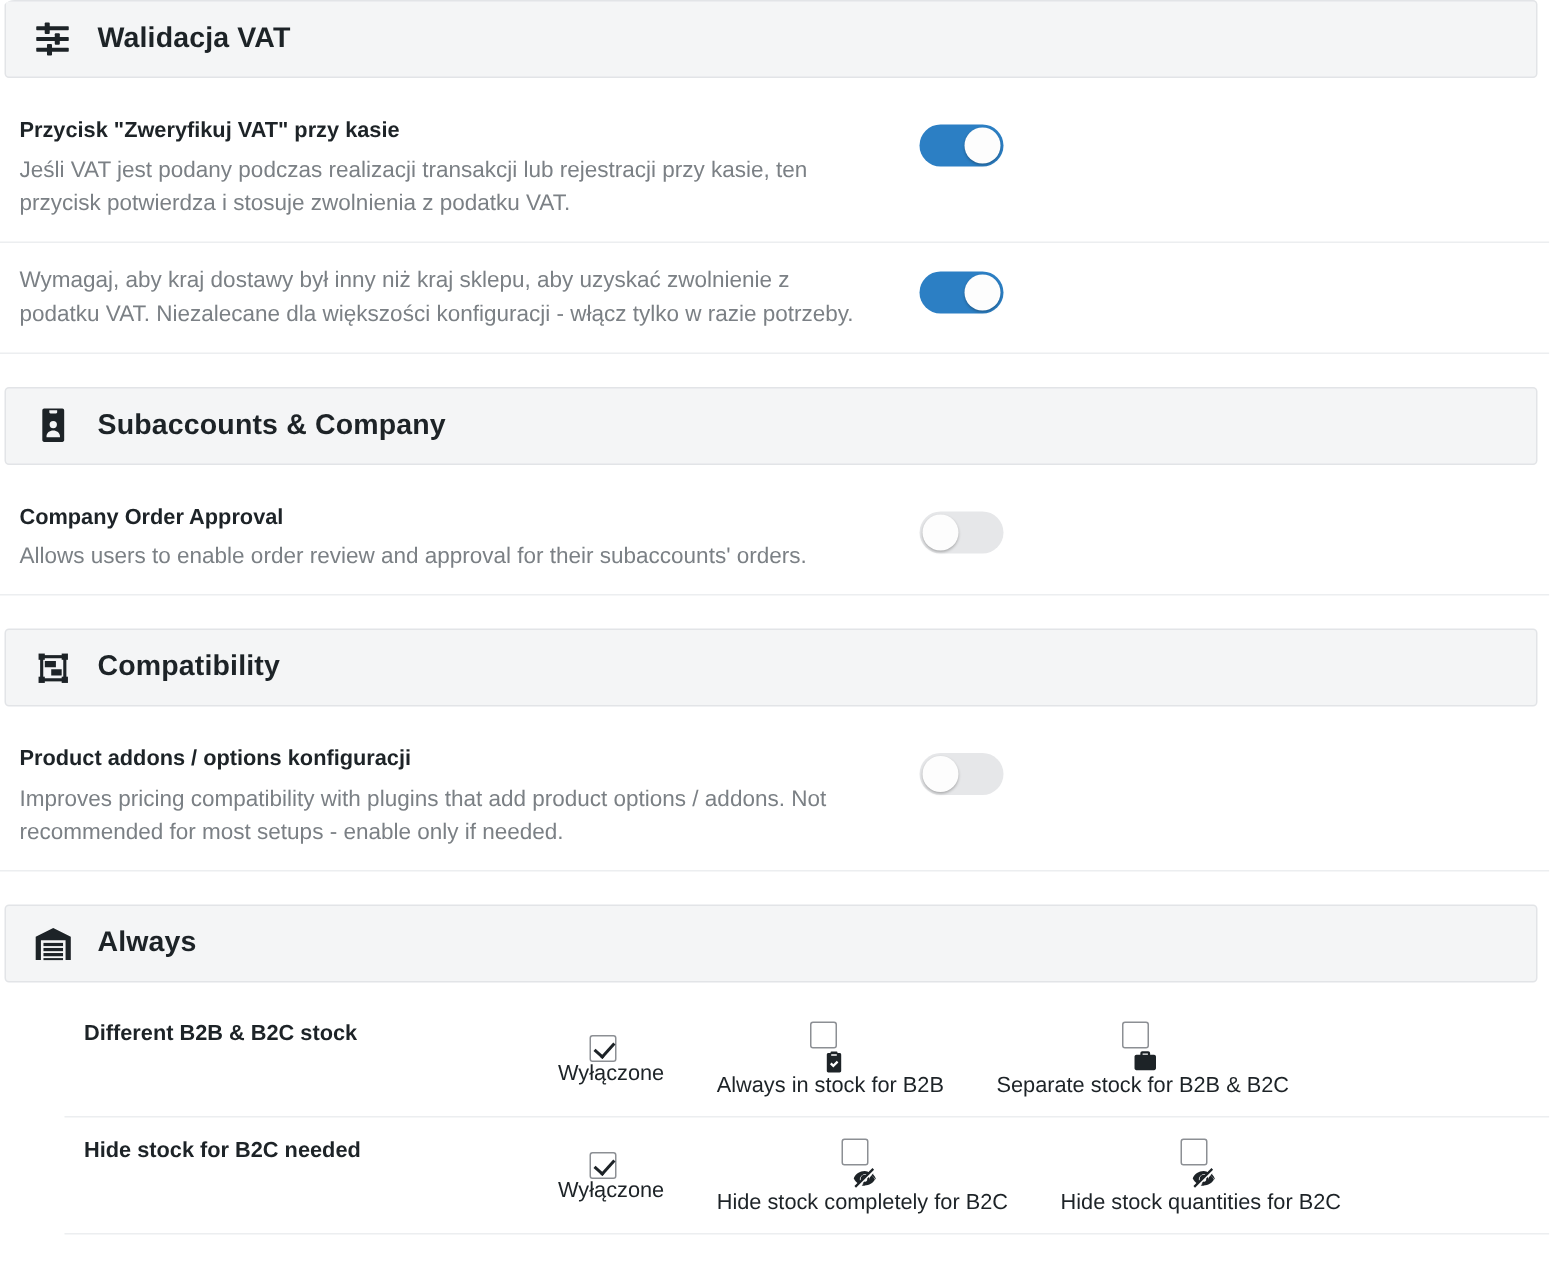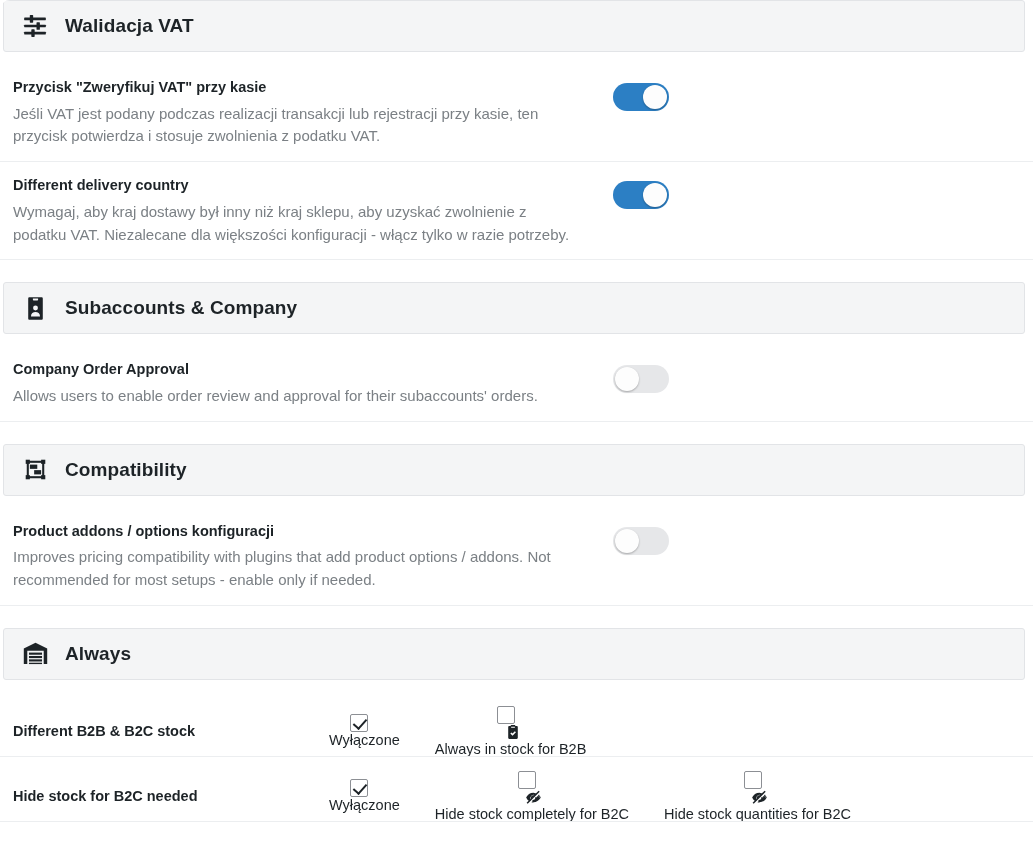--- a/index.html
+++ b/index.html
@@ -90,23 +90,24 @@
     width: 24px; height: 24px;
     border-radius: 50%;
     background: #fdfdfd;
     box-shadow: 0 1px 2px rgba(0,0,0,.28);
   }
   .switch.on .knob { left: 30px; }
 
   
   .cbrow {
     display: flex;
-    align-items: center;
-    padding: 14px 12px 0 13px;
+    align-items: flex-start;
+    padding: 14px 12px 13px 13px;
     position: relative;
+    margin-left: 43px;
   }
   .cbrow::after {
     content: "";
     position: absolute;
     left: 0; right: 0; bottom: 0;
     height: 1px;
     background: #eceef0;
   }
   .cbrow .cb-label {
     font-size: 14.5px;
@@ -182,21 +183,20 @@
     </div>
     <div class="ctl-col">
       <span class="switch on">
           <span class="knob"></span>
         </span>
     </div>
   </div>
 
   <div class="row divided">
     <div class="text-col">
-      <p class="r-title">Different delivery country</p>
       <p class="r-desc">Wymagaj, aby kraj dostawy był inny niż kraj sklepu, aby uzyskać zwolnienie z podatku VAT. Niezalecane dla większości konfiguracji - włącz tylko w razie potrzeby.</p>
     </div>
     <div class="ctl-col">
       <span class="switch on">
           <span class="knob"></span>
         </span>
     </div>
   </div>
 
   <div class="gap-lg"></div>
@@ -284,20 +284,29 @@
       </label>
       <label class="cb-opt">
         <span class="cb-box"></span>
         <span class="opt-icon">
           <svg width="16" height="16" viewBox="0 0 24 24" fill="currentColor" aria-hidden="true">
             <path d="M9.4 1.6h5.2c.5 0 .9.4.9.9v.6h2.1c.9 0 1.6.7 1.6 1.6v16.1c0 .9-.7 1.6-1.6 1.6H6.4c-.9 0-1.6-.7-1.6-1.6V4.7c0-.9.7-1.6 1.6-1.6h2.1v-.6c0-.5.4-.9.9-.9zm-.2 2.7v1.5h5.6V4.3H9.2zm2.1 13.2l5.1-5.1-1.6-1.6-3.5 3.5-1.7-1.7-1.6 1.6 3.3 3.3z" fill-rule="evenodd"></path>
           </svg>
         </span>
         <span class="opt-text">Always in stock for B2B</span>
       </label>
+      <label class="cb-opt">
+        <span class="cb-box"></span>
+        <span class="opt-icon">
+          <svg width="17" height="17" viewBox="0 0 24 24" fill="currentColor" aria-hidden="true">
+            <path d="M9.2 2.6h5.6c1 0 1.8.8 1.8 1.8v1.4h3.7c1 0 1.8.8 1.8 1.8v11c0 1-.8 1.8-1.8 1.8H3.7c-1 0-1.8-.8-1.8-1.8v-11c0-1 .8-1.8 1.8-1.8h3.7V4.4c0-1 .8-1.8 1.8-1.8zm.3 3.2h5V4.6h-5v1.2z" fill-rule="evenodd"></path>
+          </svg>
+        </span>
+        <span class="opt-text">Separate stock for B2B &amp; B2C</span>
+      </label>
     </div>
   </div>
 
   <div class="cbrow">
     <div class="cb-label">Hide stock for B2C needed</div>
     <div class="cb-options">
       <label class="cb-opt">
         <span class="cb-box checked"></span>
         <span class="opt-text no-icon">Wyłączone</span>
       </label>

